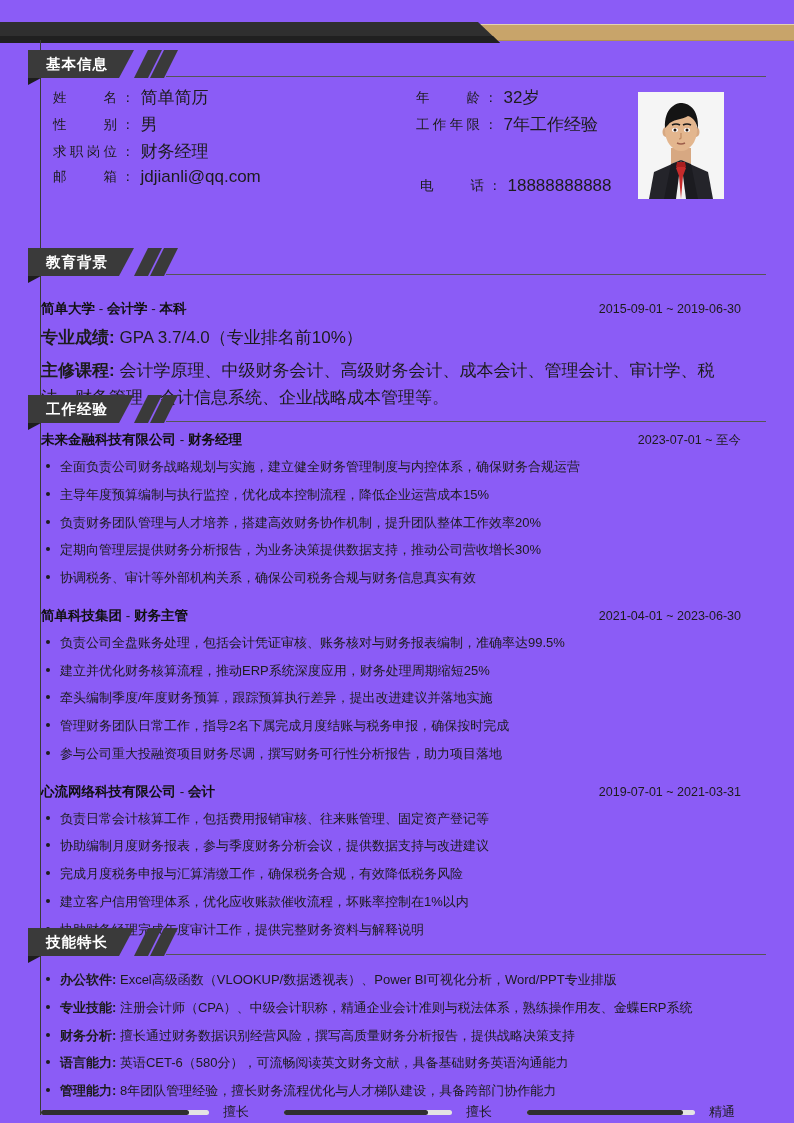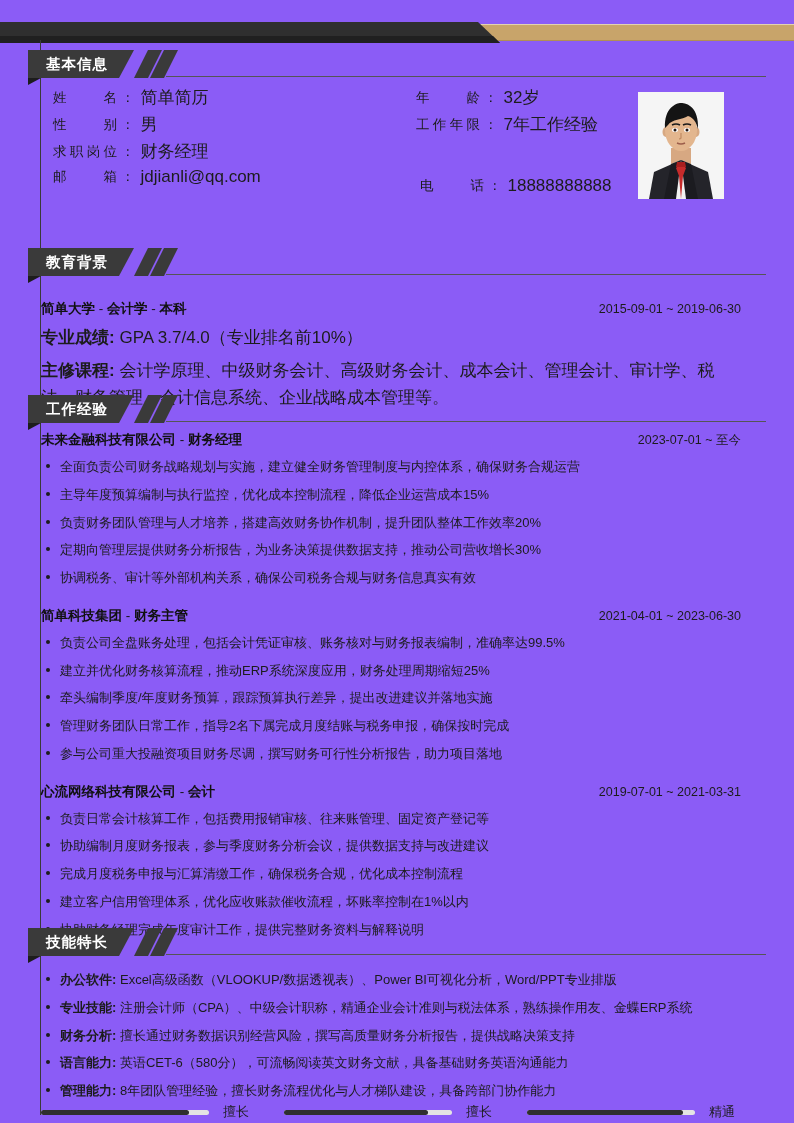--- a/index.html
+++ b/index.html
@@ -408,21 +408,21 @@
       <div class="entry" style="margin-top:19px;">
         <div class="entry-head">
           <div class="entry-title">
             <b>心流网络科技有限公司</b><span> - </span><b>会计</b>
           </div>
           <div class="entry-date">2019-07-01 ~ 2021-03-31</div>
         </div>
         <ul class="bullets">
           <li>负责日常会计核算工作，包括费用报销审核、往来账管理、固定资产登记等</li>
           <li>协助编制月度财务报表，参与季度财务分析会议，提供数据支持与改进建议</li>
-          <li>完成月度税务申报与汇算清缴工作，确保税务合规，优化成本控制流程</li>
+          <li>完成月度税务申报与汇算清缴工作，确保税务合规，有效降低税务风险</li>
           <li>建立客户信用管理体系，优化应收账款催收流程，坏账率控制在1%以内</li>
           <li>协助财务经理完成年度审计工作，提供完整财务资料与解释说明</li>
         </ul>
       </div>
 
     </div>
   </div>
 
   <div class="section" style="top:928px;">
     <div class="sec-head">

